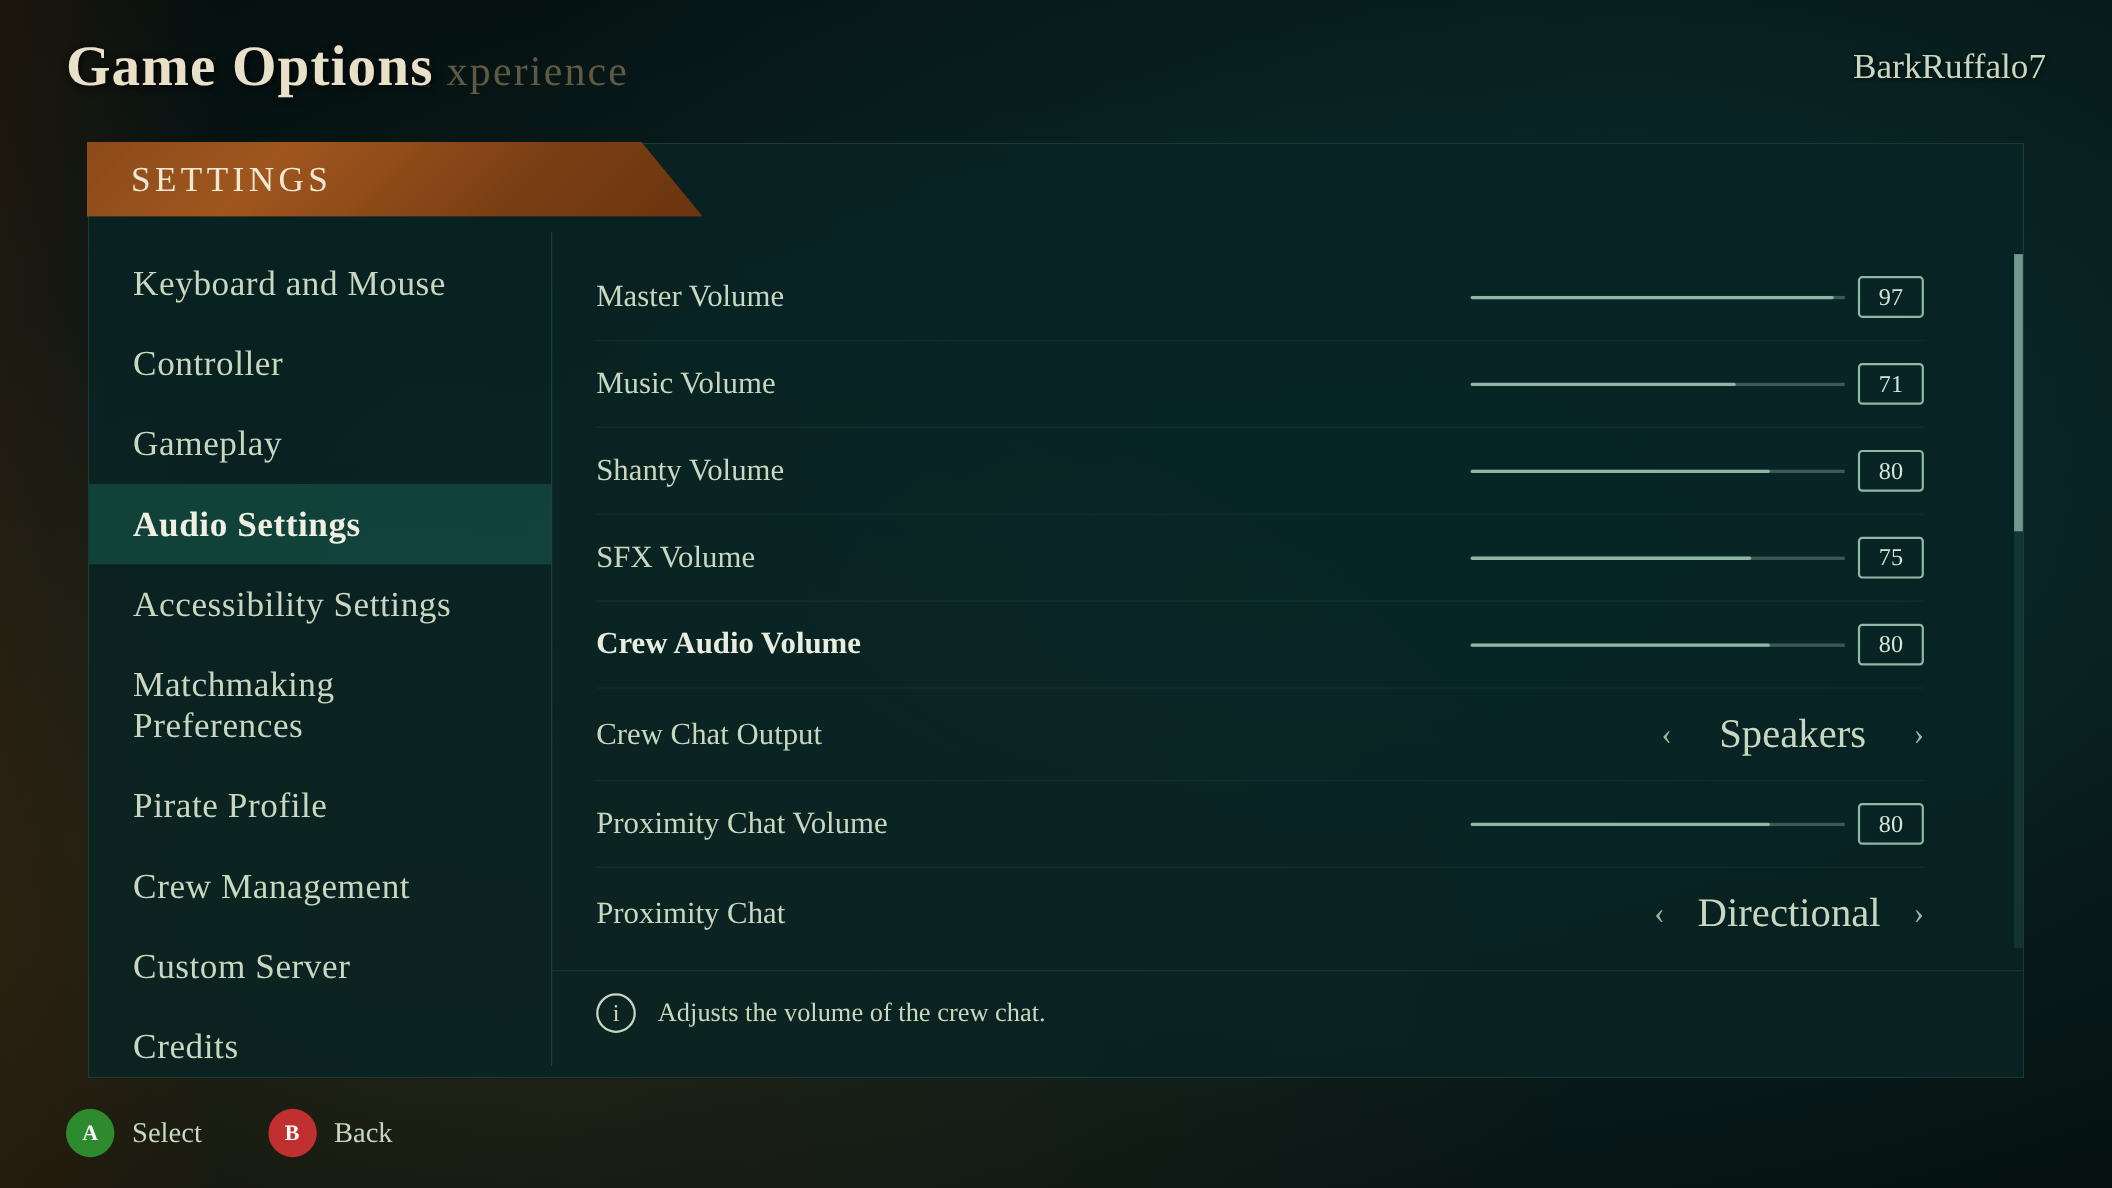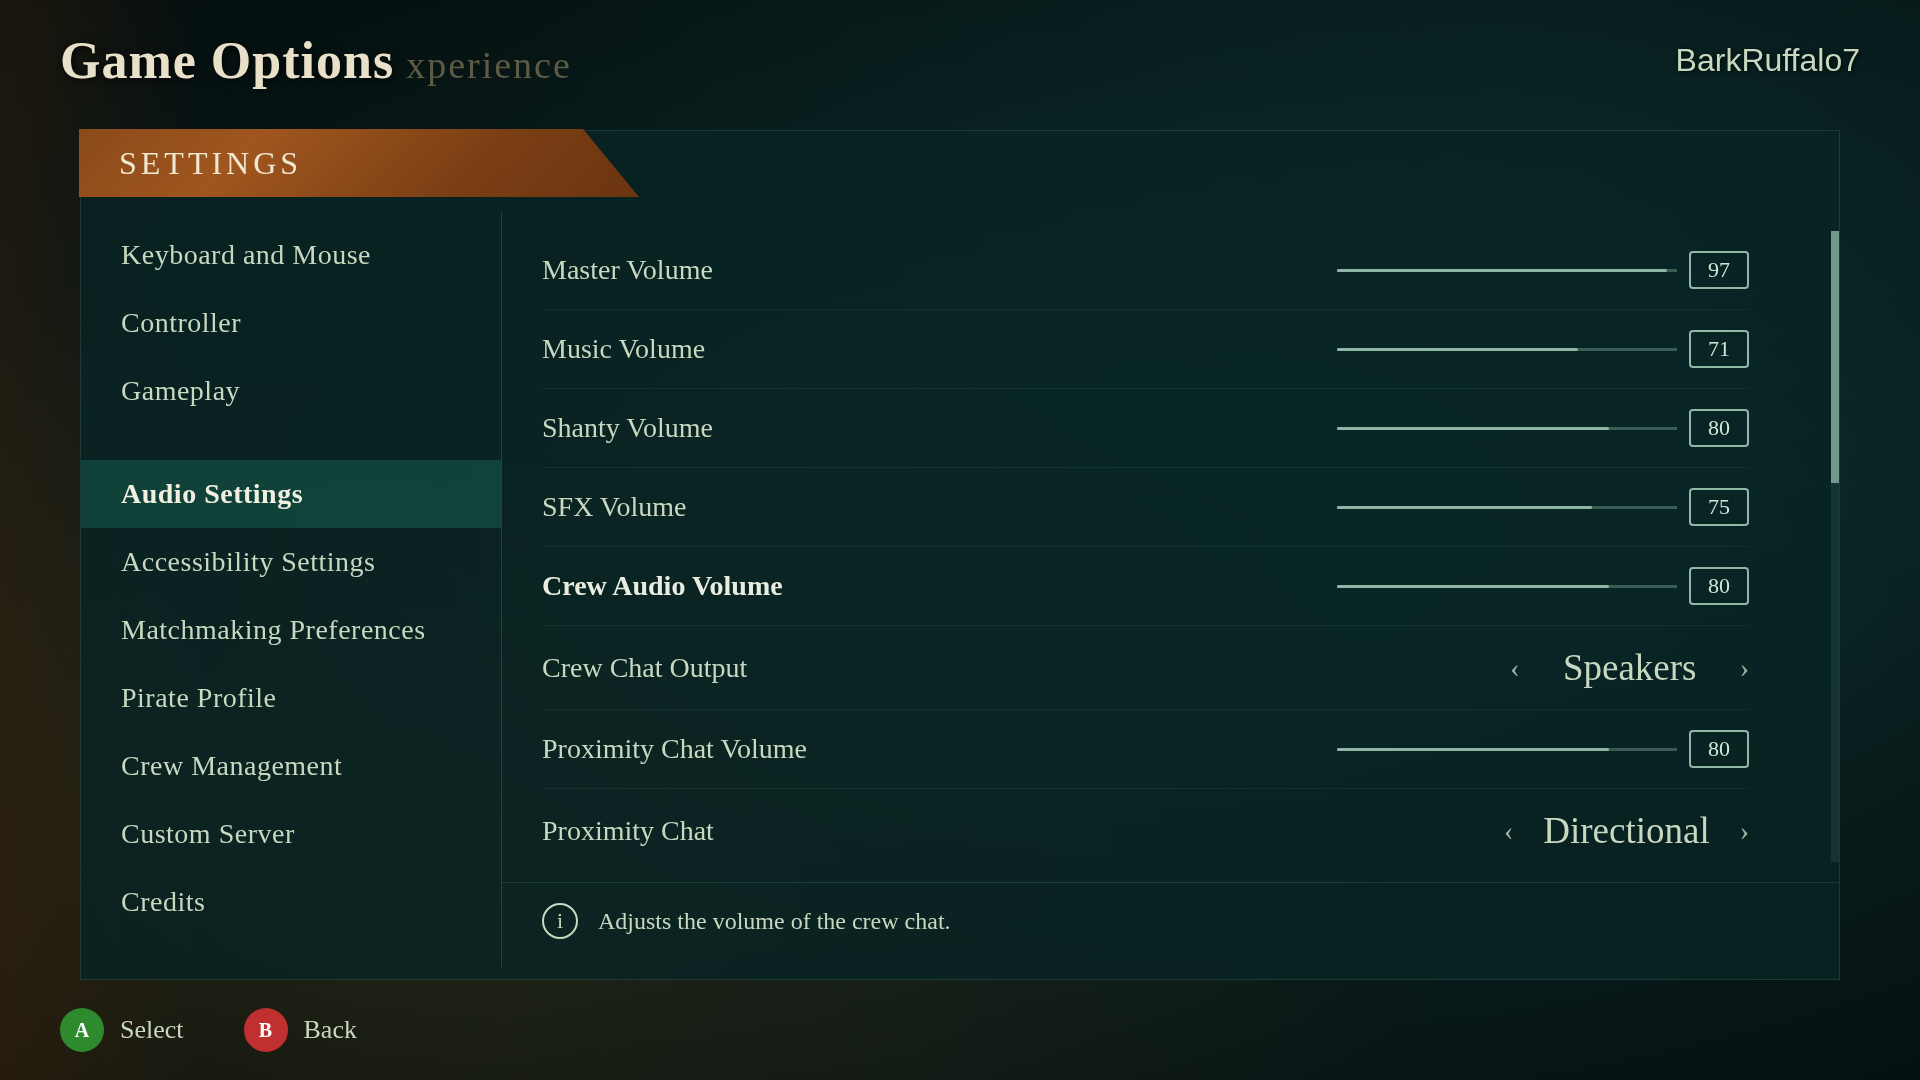--- a/index.html
+++ b/index.html
@@ -71,21 +71,21 @@
     .experience-subtitle {
       font-size: 38px;
       color: rgba(180,160,120,0.5);
       font-family: 'Georgia', serif;
       letter-spacing: 2px;
     }
 
     .username {
       font-size: 32px;
       color: #c8d8c0;
-      font-family: Liberation Sans, sans-serif;
+      font-family: Liberation Serif, serif;
       text-shadow: 1px 1px 4px rgba(0,0,0,0.8);
     }
 
     
     .settings-panel {
       position: absolute;
       top: 130px;
       left: 80px;
       right: 80px;
       bottom: 100px;
@@ -126,33 +126,32 @@
 
     
     .nav-column {
       width: 420px;
       padding: 20px 0;
       flex-shrink: 0;
     }
 
     .nav-item {
       padding: 18px 40px;
-      font-size: 28px;
+      font-size: 32px;
       color: #c8d8c0;
       font-family: 'Georgia', serif;
       cursor: pointer;
       transition: background 0.2s;
       letter-spacing: 0.5px;
     }
 
     .nav-item.active {
       background: rgba(20, 80, 70, 0.7);
       color: #f0efe0;
       font-weight: bold;
-      margin-top: 35px;
     }
 
     
     .divider {
       width: 1px;
       background: rgba(100, 160, 140, 0.25);
       margin: 10px 0;
     }
 
     

